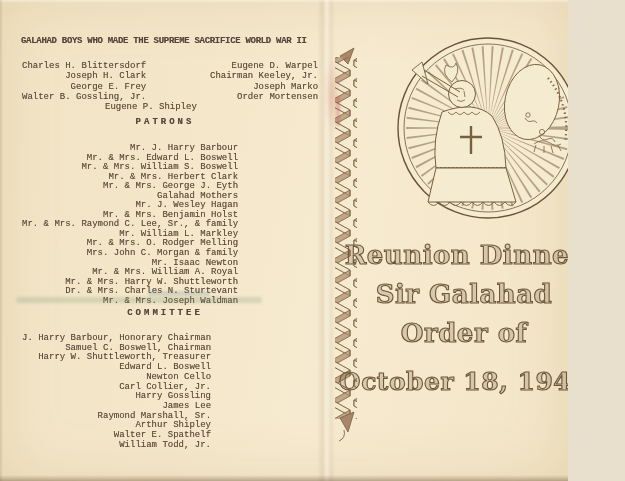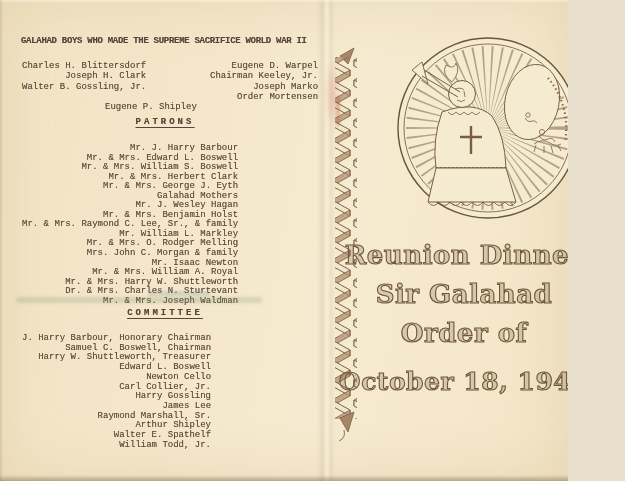--- a/index.html
+++ b/index.html
@@ -14,21 +14,21 @@
   .scan *{position:absolute;box-sizing:border-box;}
   
   .tw{text-shadow:0 0 .5px rgba(93,74,60,.55);white-space:pre;}
   .memorial-title{left:21px;top:36px;font-size:9px;letter-spacing:-.3px;font-weight:700;color:#55443a;}
   .mem-col{top:61px;font-size:9px;line-height:10.4px;}
   .mem-col.c1{left:22px;}
   .mem-col.c2{left:210px;}
   .mem-col div,.list div{position:static;text-align:right;}
   .mem-center{left:105px;top:102px;font-size:9px;}
   .sec-title{left:0;width:330px;text-align:center;font-size:9px;font-weight:700;
-    letter-spacing:3px;text-decoration:underline;text-underline-offset:2.5px;color:#55443a;}
+    letter-spacing:3px;text-underline-offset:2.5px;color:#55443a;}
   .patrons-title{top:117px;}
   .committee-title{top:308px;}
   .list{left:22px;font-size:9px;margin-top:7px;}
   .patrons-list{top:137px;line-height:9.55px;}
   .committee-list{top:327px;line-height:9.7px;}
   
   .right-art{left:330px;top:0;width:295px;height:481px;}
   .cover-text{left:336px;top:236px;width:256px;text-align:center;
     font-family:"DejaVu Serif","Liberation Serif",serif;font-weight:700;}
   .cover-line{position:static;display:block;height:39px;line-height:39px;font-size:26px;
@@ -51,21 +51,21 @@
   .edge-top{left:0;top:0;width:625px;height:3px;background:linear-gradient(rgba(255,252,240,.5),rgba(255,252,240,0));}
 </style>
 </head>
 <body>
 
 <div class="scan">
 
   <div style="position:static;">
     <div class="memorial-title tw">GALAHAD BOYS WHO MADE THE SUPREME SACRIFICE WORLD WAR II</div>
 
-    <div class="mem-col c1 tw"><div>Charles H. Blittersdorf</div><div>Joseph H. Clark</div><div>Walter B. Gossling, Jr.</div></div>
+    <div class="mem-col c1 tw"><div>Charles H. Blittersdorf</div><div>Joseph H. Clark</div><div>George E. Frey</div><div>Walter B. Gossling, Jr.</div></div>
     <div class="mem-col c2 tw"><div>Eugene D. Warpel</div><div>Chairman Keeley, Jr.</div><div>Joseph Marko</div><div>Order Mortensen</div></div>
     <div class="mem-center tw">Eugene P. Shipley</div>
 
     <div class="sec-title patrons-title tw">PATRONS</div>
     <div class="list patrons-list tw"><div>Mr. J. Harry Barbour</div><div>Mr. &amp; Mrs. Edward L. Boswell</div><div>Mr. &amp; Mrs. William S. Boswell</div><div>Mr. &amp; Mrs. Herbert Clark</div><div>Mr. &amp; Mrs. George J. Eyth</div><div>Galahad Mothers</div><div>Mr. J. Wesley Hagan</div><div>Mr. &amp; Mrs. Benjamin Holst</div><div>Mr. &amp; Mrs. Raymond C. Lee, Sr., &amp; family</div><div>Mr. William L. Markley</div><div>Mr. &amp; Mrs. O. Rodger Melling</div><div>Mrs. John C. Morgan &amp; family</div><div>Mr. Isaac Newton</div><div>Mr. &amp; Mrs. William A. Royal</div><div>Mr. &amp; Mrs. Harry W. Shuttleworth</div><div>Dr. &amp; Mrs. Charles N. Sturtevant</div><div>Mr. &amp; Mrs. Joseph Waldman</div></div>
 
     <div class="sec-title committee-title tw">COMMITTEE</div>
     <div class="list committee-list tw"><div>J. Harry Barbour, Honorary Chairman</div><div>Samuel C. Boswell, Chairman</div><div>Harry W. Shuttleworth, Treasurer</div><div>Edward L. Boswell</div><div>Newton Cello</div><div>Carl Collier, Jr.</div><div>Harry Gossling</div><div>James Lee</div><div>Raymond Marshall, Sr.</div><div>Arthur Shipley</div><div>Walter E. Spathelf</div><div>William Todd, Jr.</div></div>
   </div>
 

